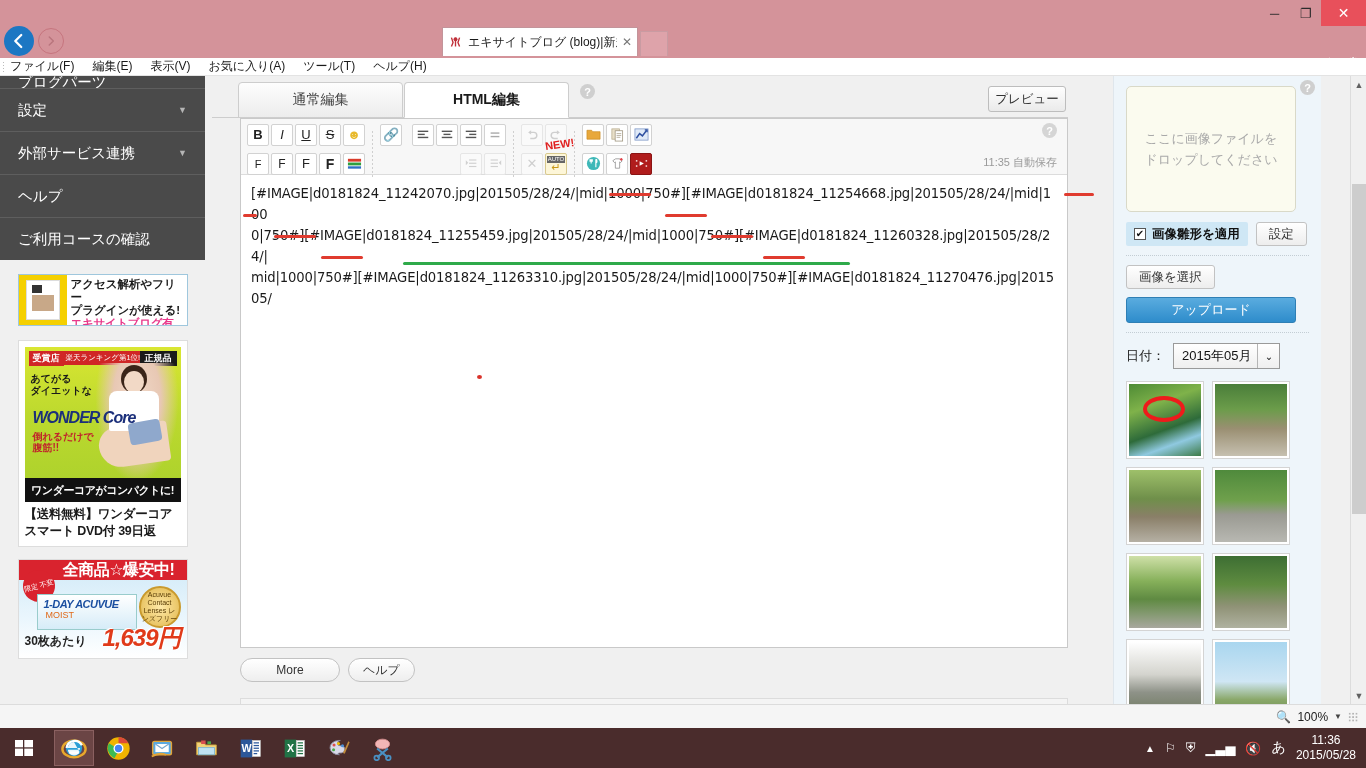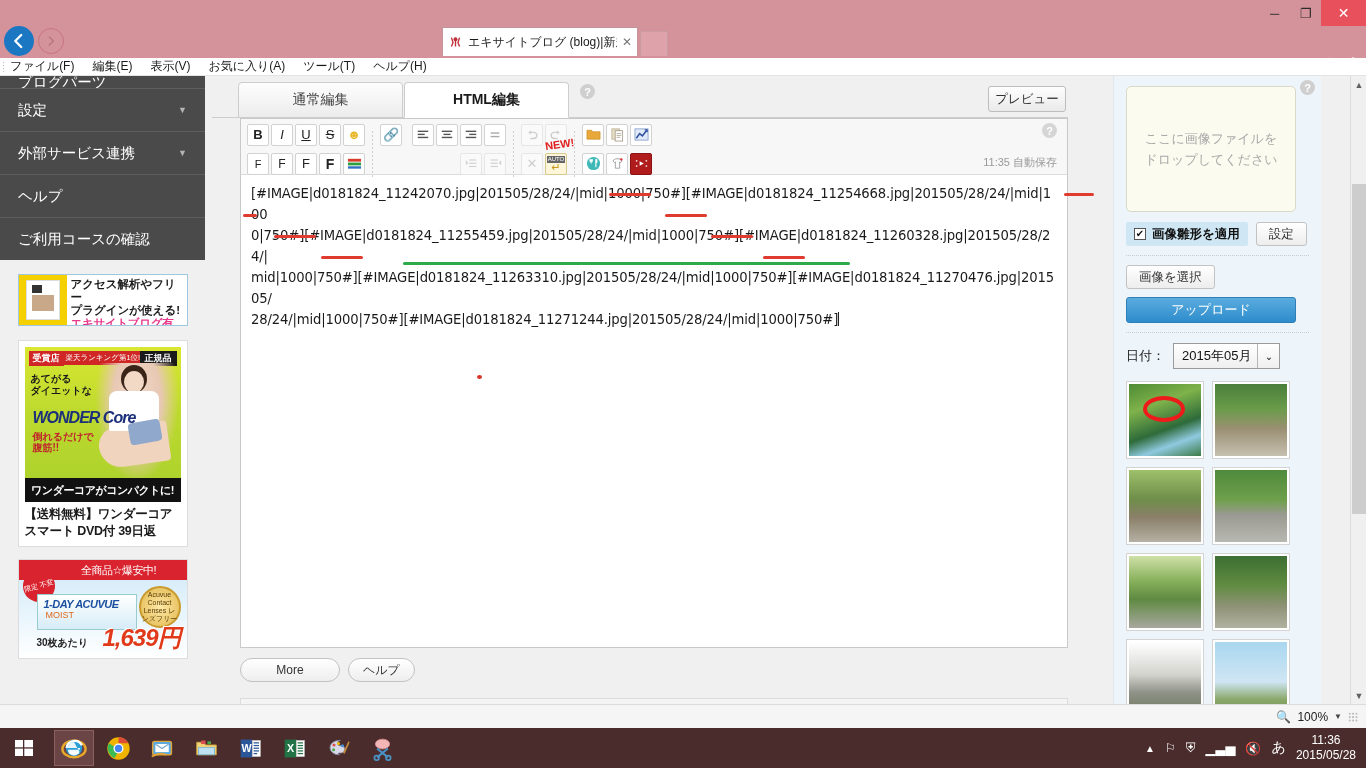--- a/index.html
+++ b/index.html
@@ -145,32 +145,32 @@
     display: flex; align-items: center; justify-content: center; letter-spacing: -.5px;
   }
   .ad2-cap { font-size: 12.5px; color: #1a1a1a; font-weight: bold; line-height: 17px; padding-top: 4px; letter-spacing: -.3px;}
 
   .ad3 {
     margin-top: 12px; width: 170px; height: 100px; overflow: hidden; position: relative;
     background: linear-gradient(180deg,#cfe9f7 0%, #eaf6fd 60%, #ffffff 100%);
     border: 1px solid #ddd;
   }
   .ad3-top { position: absolute; left:0; top:0; width: 200px; height: 20px; background: #d9232e; color:#fff;
-    font-size: 11px; font-weight: normal; display:flex; align-items:center; justify-content:center; letter-spacing:-.5px; }
+    font-size: 16px; font-weight: bold; display:flex; align-items:center; justify-content:center; letter-spacing:-.5px; }
   .ad3-stamp { position:absolute; left:4px; top:10px; width:32px; height:32px; border-radius:50%; background:#d9232e; color:#fff;
     font-size:7px; display:flex; align-items:center; justify-content:center; text-align:center; line-height:8px; transform:rotate(-15deg); }
   .ad3-box { position:absolute; left:18px; top:34px; width:100px; height:36px; background:linear-gradient(180deg,#fff,#d6ecf8); border:1px solid #9cc; }
   .ad3-box .lbl { font-size:11px; font-weight:bold; color:#1b4fa0; font-style:italic; padding:3px 0 0 6px; letter-spacing:-.5px;}
   .ad3-box .lbl2 { font-size:9px; font-weight:normal; color:#e06a1a; padding-left:8px; }
   .ad3-seal { position:absolute; right:6px; top:26px; width:42px; height:42px; border-radius:50%;
     background:radial-gradient(#ffe9a8,#e0b64a); border:2px solid #c99a2e; color:#5a3d06; font-size:7px;
     display:flex; align-items:center; justify-content:center; text-align:center; line-height:8px; }
   .ad3-price { position:absolute; right:6px; bottom:4px; font-size:24px; font-weight:bold; color:#e03a1a;
     text-shadow: 1px 1px 0 #fff, -1px -1px 0 #fff; font-style: italic; letter-spacing:-1px; }
-  .ad3-per { position:absolute; left:18px; bottom:8px; font-size:10px; font-weight:bold; color:#222;margin-top:20px; }
+  .ad3-per { position:absolute; left:6px; bottom:8px; font-size:12px; font-weight:bold; color:#222;margin-top:20px; }
 
   
   .main { position: absolute; left: 212px; top: 0; width: 890px; height: 628px; }
   .tabs-row { position: relative; height: 42px; }
   .etab {
     position: absolute; top: 6px; height: 36px; width: 165px;
     display: flex; align-items: center; justify-content: center;
     font-size: 14px; color: #3a3a3a; border: 1px solid #cdcdcd;
     border-radius: 4px 4px 0 0;
   }
@@ -642,21 +642,20 @@
           </div>
 
           <div class="tb-help">?</div>
           <div class="autosave">11:35 自動保存</div>
         </div>
 
         <div class="editor-text">
           <div>[#IMAGE|d0181824_11242070.jpg|201505/28/24/|mid|1000|750#][#IMAGE|d0181824_11254668.jpg|201505/28/24/|mid|100</div>
           <div>0|750#][#IMAGE|d0181824_11255459.jpg|201505/28/24/|mid|1000|750#][#IMAGE|d0181824_11260328.jpg|201505/28/24/|</div>
           <div>mid|1000|750#][#IMAGE|d0181824_11263310.jpg|201505/28/24/|mid|1000|750#][#IMAGE|d0181824_11270476.jpg|201505/</div>
-          <div><span>28/24/|mid|1000|750#][#IMAGE|d0181824_11271244.jpg|201505/28/24/|mid|1000|750#]</span><span class="caret-bar"></span></div>
 
           <div class="ann-red" style="left:368px;top:18px;width:42px"></div>
           <div class="ann-red" style="left:823px;top:18px;width:30px"></div>
           <div class="ann-red" style="left:2px;top:39px;width:14px"></div>
           <div class="ann-red" style="left:424px;top:39px;width:42px"></div>
           <div class="ann-red" style="left:33px;top:60px;width:42px"></div>
           <div class="ann-red" style="left:470px;top:60px;width:42px"></div>
           <div class="ann-red" style="left:80px;top:81px;width:42px"></div>
           <div class="ann-red" style="left:522px;top:81px;width:42px"></div>
           <div class="ann-green" style="left:162px;top:87px;width:447px"></div>

